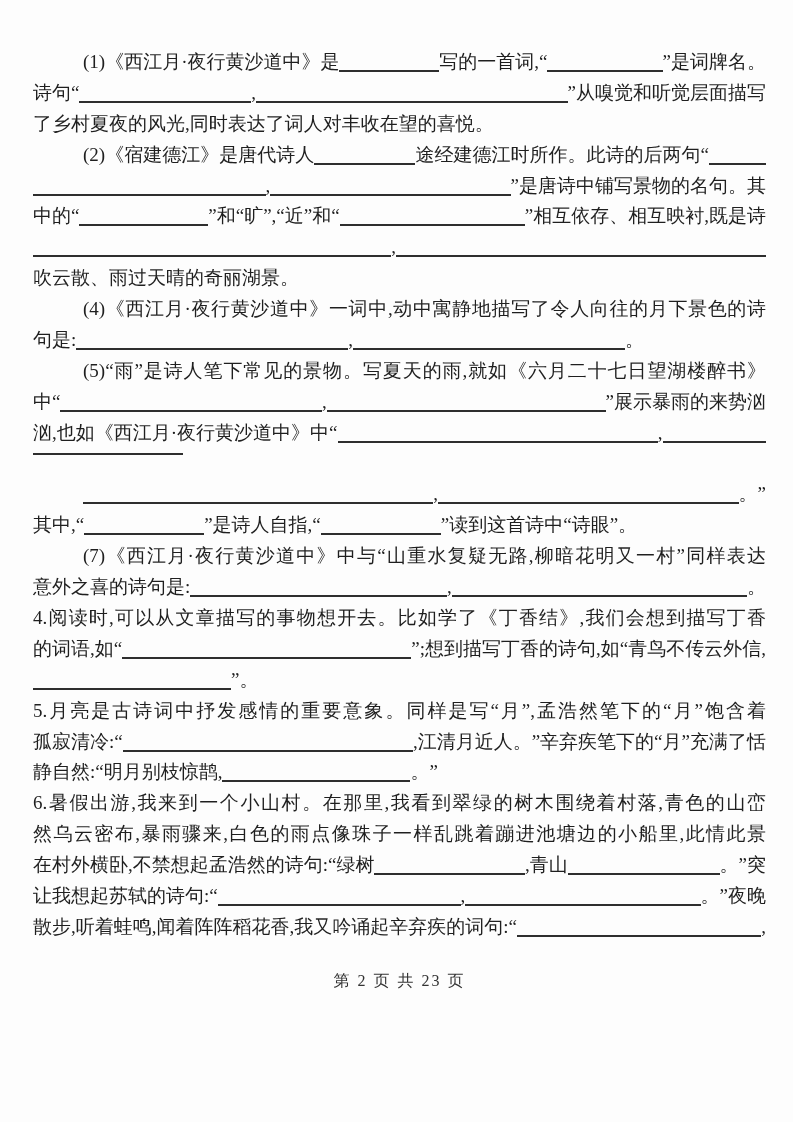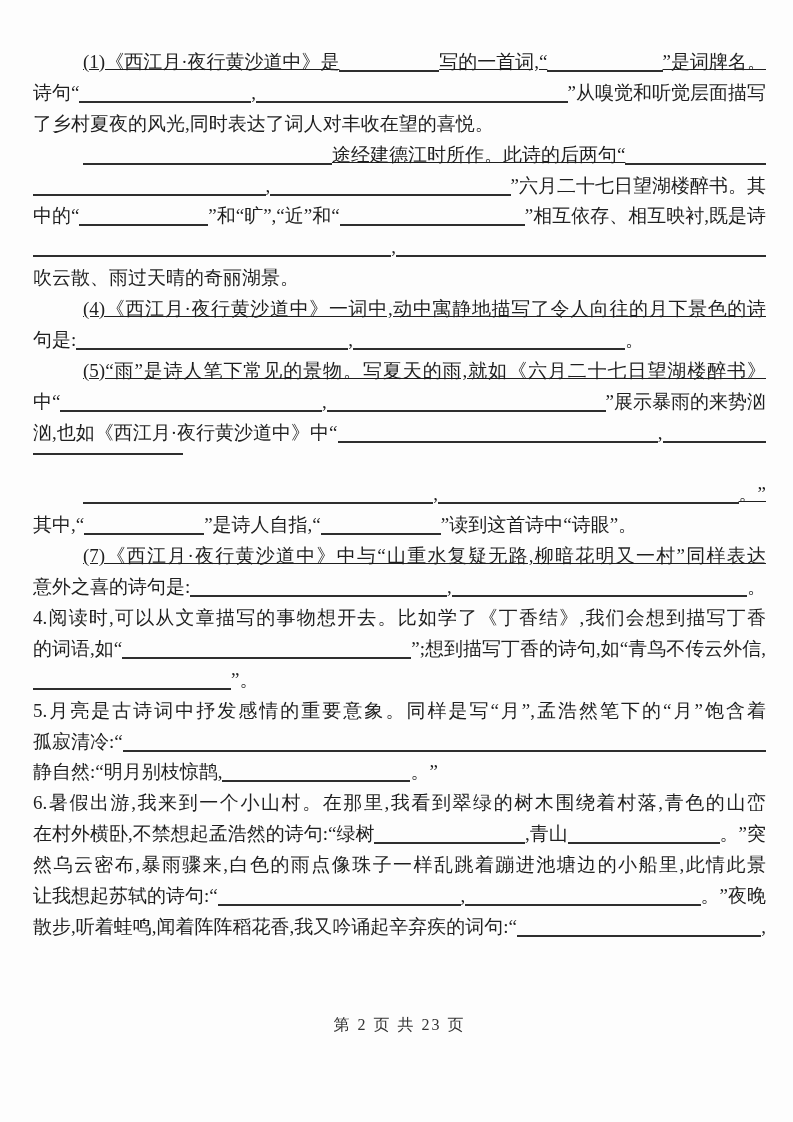--- a/index.html
+++ b/index.html
@@ -13,71 +13,71 @@
   .page { padding: 47px 27px 0 33px; box-sizing: border-box; }
   .line {
     display: flex;
     align-items: baseline;
     height: 30.9px;
     line-height: 30.9px;
     font-size: 19px;
     white-space: pre;
     overflow: hidden;
   }
-  .line.indent { padding-left: 50px; text-decoration: underline; }
+  .line.indent { padding-left: 50px; }
   .line.jtext {
     display: block;
     white-space: normal;
     text-align: justify;
     text-align-last: justify;
   }
   .t { flex: 0 0 auto; }
   .blank {
     display: block;
     height: 0;
     border-bottom: 2px solid #2e2e2e;
     transform: translateY(4px);
   }
   .footer {
-    margin-top: 72px;
+    margin-top: 28px;
     text-align: center;
     font-size: 16px;
     letter-spacing: 2px;
     color: #333333;
   }
 </style>
 </head>
 <body>
 
 <div class="page">
   <div>
       <div class="line indent"><span class="t">(1)《西江月·夜行黄沙道中》是</span><span class="blank" style="flex: 97 1 97px;"></span><span class="t">写的一首词,“</span><span class="blank" style="flex: 112 1 112px;"></span><span class="t">”是词牌名。</span></div>
       <div class="line"><span class="t">诗句“</span><span class="blank" style="flex: 160 1 160px;"></span><span class="t">,</span><span class="blank" style="flex: 290 1 290px;"></span><span class="t">”从嗅觉和听觉层面描写</span></div>
       <div class="line"><span class="t">了乡村夏夜的风光,同时表达了词人对丰收在望的喜悦。</span></div>
-      <div class="line indent"><span class="blank" style="flex: 85 1 85px;"></span><span class="t">途经建德江时所作。此诗的后两句“</span><span class="blank" style="flex: 48 1 48px;"></span></div>
-      <div class="line"><span class="blank" style="flex: 152 1 152px;"></span><span class="t">,</span><span class="blank" style="flex: 157 1 157px;"></span><span class="t">”六月二十七日望湖楼醉书。其</span></div>
+      <div class="line indent"><span class="t">(2)《宿建德江》是唐代诗人</span><span class="blank" style="flex: 85 1 85px;"></span><span class="t">途经建德江时所作。此诗的后两句“</span><span class="blank" style="flex: 48 1 48px;"></span></div>
+      <div class="line"><span class="blank" style="flex: 152 1 152px;"></span><span class="t">,</span><span class="blank" style="flex: 157 1 157px;"></span><span class="t">”是唐诗中铺写景物的名句。其</span></div>
       <div class="line"><span class="t">中的“</span><span class="blank" style="flex: 80 1 80px;"></span><span class="t">”和“旷”,“近”和“</span><span class="blank" style="flex: 115 1 115px;"></span><span class="t">”相互依存、相互映衬,既是诗</span></div>
       <div class="line"><span class="blank" style="flex: 152 1 152px;"></span><span class="t">,</span><span class="blank" style="flex: 157 1 157px;"></span></div>
       <div class="line"><span class="t">吹云散、雨过天晴的奇丽湖景。</span></div>
       <div class="line indent jtext"><span class="t">(4)《西江月·夜行黄沙道中》一词中,动中寓静地描写了令人向往的月下景色的诗</span></div>
       <div class="line"><span class="t">句是:</span><span class="blank" style="flex: 0 0 272px;"></span><span class="t">,</span><span class="blank" style="flex: 0 0 272px;"></span><span class="t">。</span></div>
       <div class="line indent jtext"><span class="t">(5)“雨”是诗人笔下常见的景物。写夏天的雨,就如《六月二十七日望湖楼醉书》</span></div>
       <div class="line"><span class="t">中“</span><span class="blank" style="flex: 228 1 228px;"></span><span class="t">,</span><span class="blank" style="flex: 243 1 243px;"></span><span class="t">”展示暴雨的来势汹</span></div>
       <div class="line"><span class="t">汹,也如《西江月·夜行黄沙道中》中“</span><span class="blank" style="flex: 263 1 263px;"></span><span class="t">,</span><span class="blank" style="flex: 85 1 85px;"></span></div>
       <div class="line"><span class="blank" style="flex: 0 0 150px;"></span></div>
       <div class="line indent"><span class="blank" style="flex: 190 1 190px;"></span><span class="t">,</span><span class="blank" style="flex: 163 1 163px;"></span><span class="t">。”</span></div>
       <div class="line"><span class="t">其中,“</span><span class="blank" style="flex: 0 0 120px;"></span><span class="t">”是诗人自指,“</span><span class="blank" style="flex: 0 0 120px;"></span><span class="t">”读到这首诗中“诗眼”。</span></div>
       <div class="line indent jtext"><span class="t">(7)《西江月·夜行黄沙道中》中与“山重水复疑无路,柳暗花明又一村”同样表达</span></div>
       <div class="line"><span class="t">意外之喜的诗句是:</span><span class="blank" style="flex: 233 1 233px;"></span><span class="t">,</span><span class="blank" style="flex: 268 1 268px;"></span><span class="t">。</span></div>
       <div class="line jtext"><span class="t">4.阅读时,可以从文章描写的事物想开去。比如学了《丁香结》,我们会想到描写丁香</span></div>
       <div class="line"><span class="t">的词语,如“</span><span class="blank" style="flex: 203 1 203px;"></span><span class="t">”;想到描写丁香的诗句,如“青鸟不传云外信,</span></div>
       <div class="line"><span class="blank" style="flex: 0 0 198px;"></span><span class="t">”。</span></div>
       <div class="line jtext"><span class="t">5.月亮是古诗词中抒发感情的重要意象。同样是写“月”,孟浩然笔下的“月”饱含着</span></div>
-      <div class="line"><span class="t">孤寂清冷:“</span><span class="blank" style="flex: 220 1 220px;"></span></div>
+      <div class="line"><span class="t">孤寂清冷:“</span><span class="blank" style="flex: 220 1 220px;"></span><span class="t">,江清月近人。”辛弃疾笔下的“月”充满了恬</span></div>
       <div class="line"><span class="t">静自然:“明月别枝惊鹊,</span><span class="blank" style="flex: 0 0 188px;"></span><span class="t">。”</span></div>
       <div class="line jtext"><span class="t">6.暑假出游,我来到一个小山村。在那里,我看到翠绿的树木围绕着村落,青色的山峦</span></div>
+      <div class="line jtext"><span class="t">然乌云密布,暴雨骤来,白色的雨点像珠子一样乱跳着蹦进池塘边的小船里,此情此景</span></div>
       <div class="line"><span class="t">在村外横卧,不禁想起孟浩然的诗句:“绿树</span><span class="blank" style="flex: 110 1 110px;"></span><span class="t">,青山</span><span class="blank" style="flex: 111 1 111px;"></span><span class="t">。”突</span></div>
-      <div class="line jtext"><span class="t">然乌云密布,暴雨骤来,白色的雨点像珠子一样乱跳着蹦进池塘边的小船里,此情此景</span></div>
       <div class="line"><span class="t">让我想起苏轼的诗句:“</span><span class="blank" style="flex: 222 1 222px;"></span><span class="t">,</span><span class="blank" style="flex: 215 1 215px;"></span><span class="t">。”夜晚</span></div>
       <div class="line"><span class="t">散步,听着蛙鸣,闻着阵阵稻花香,我又吟诵起辛弃疾的词句:“</span><span class="blank" style="flex: 183 1 183px;"></span><span class="t">,</span></div>
     </div>
   <div class="footer">第 2 页 共 23 页</div>
 </div>
 
 </body></html>

